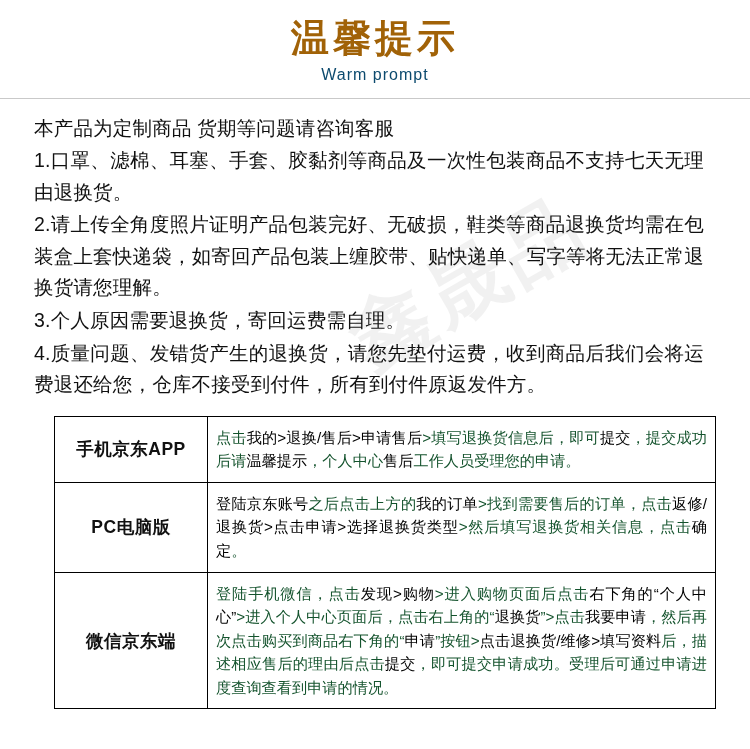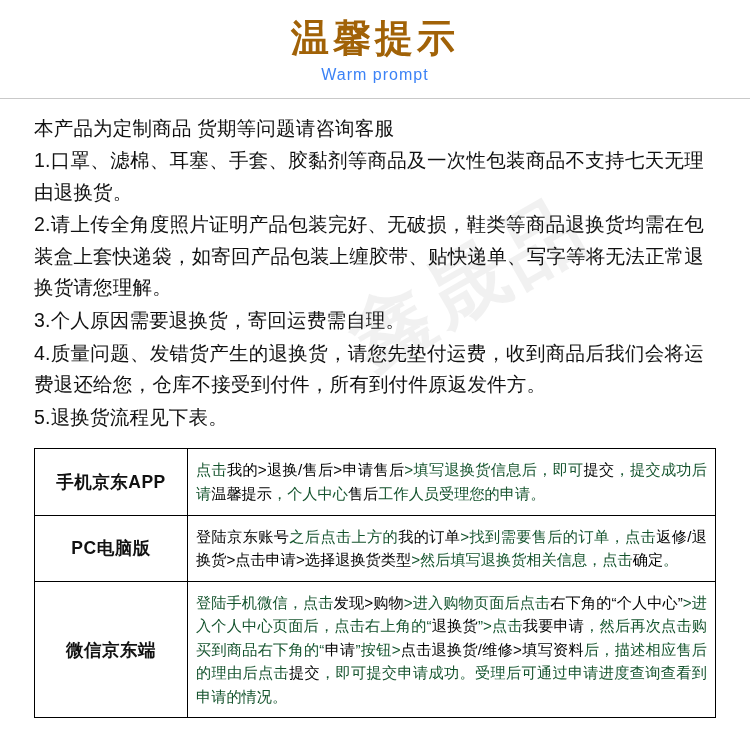--- a/index.html
+++ b/index.html
@@ -30,21 +30,21 @@
   }
   .header-title {
     font-size: 38px;
     font-weight: bold;
     color: #a16207;
     letter-spacing: 4px;
     line-height: 1.2;
   }
   .header-sub {
     font-size: 16px;
-    color: #3b82f6;
+    color: #0c4a6e;
     margin-top: 4px;
     letter-spacing: 1px;
   }
   .header-rule {
     width: 100%;
     height: 1px;
     background: #c9c9c9;
     margin-top: 14px;
   }
 
@@ -75,20 +75,21 @@
     margin: 0 12px 1px 0;
     text-align: justify;
     letter-spacing: 0.2px;
   }
 
   
   .table-wrap {
     padding: 14px 34px 0 34px;
     position: relative;
     z-index: 2;
+    margin-left: 20px;
   }
   table.steps {
     width: 100%;
     border-collapse: collapse;
     table-layout: fixed;
   }
   table.steps td {
     border: 1px solid #000000;
     vertical-align: middle;
     padding: 9px 8px;
@@ -126,21 +127,20 @@
   </div>
 
   <div class="watermark">鑫晟品</div>
 
   <div class="body-block">
     <p class="para">本产品为定制商品 货期等问题请咨询客服</p>
     <p class="para">1.口罩、滤棉、耳塞、手套、胶黏剂等商品及一次性包装商品不支持七天无理由退换货。</p>
     <p class="para">2.请上传全角度照片证明产品包装完好、无破损，鞋类等商品退换货均需在包装盒上套快递袋，如寄回产品包装上缠胶带、贴快递单、写字等将无法正常退换货请您理解。</p>
     <p class="para">3.个人原因需要退换货，寄回运费需自理。</p>
     <p class="para">4.质量问题、发错货产生的退换货，请您先垫付运费，收到商品后我们会将运费退还给您，仓库不接受到付件，所有到付件原返发件方。</p>
-    <p class="para">5.退换货流程见下表。</p>
   </div>
 
   <div class="table-wrap">
     <table class="steps">
       <tbody>
         <tr>
           <td class="label">手机京东APP</td>
           <td class="content"><span class="q">点击</span><span class="hl">我的&gt;退换/售后&gt;申请售后</span><span class="q">&gt;填写退换货信息后，即可</span><span class="hl">提交</span><span class="q">，提交成功后请</span><span class="hl">温馨提示</span><span class="q">，个人中心</span><span class="hl">售后</span><span class="q">工作人员受理您的申请。</span></td>
         </tr>
         <tr>

